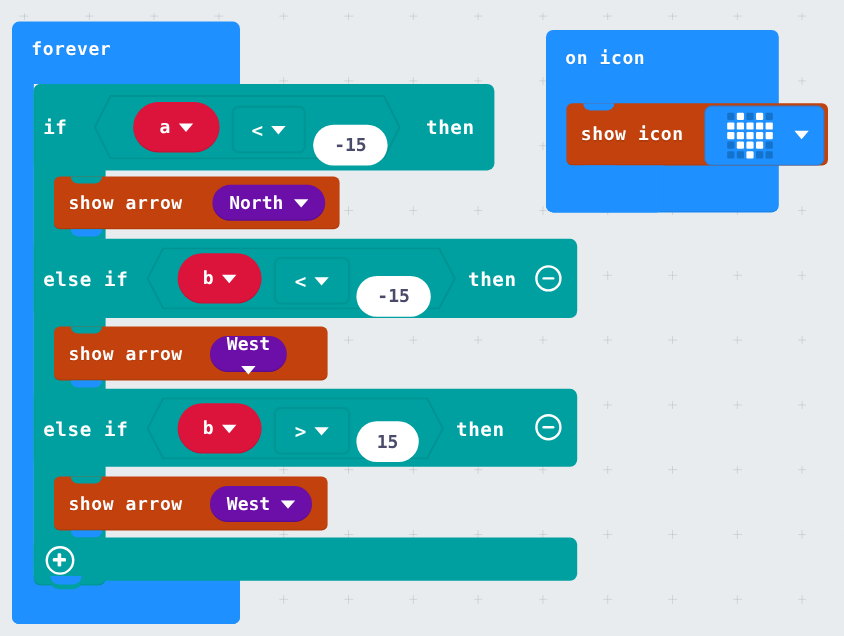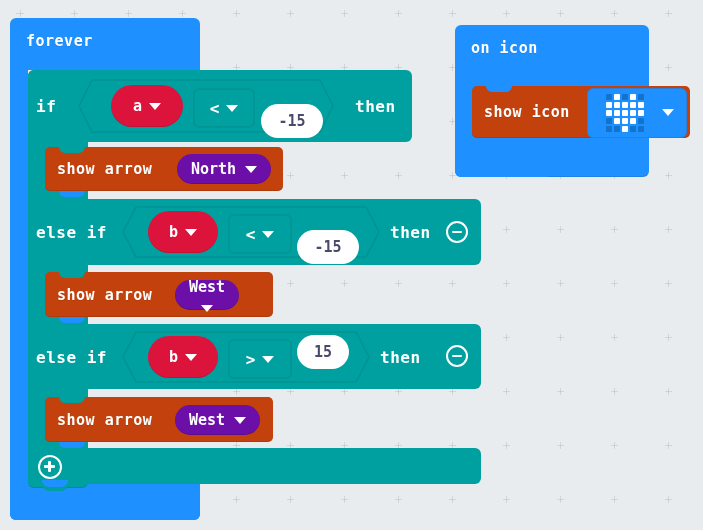--- a/index.html
+++ b/index.html
@@ -322,21 +322,21 @@
     <polygon points="14,1 234,1 247,26 234,51 14,51 1,26" fill="#00a0a0" stroke="#009393" stroke-width="1.6"></polygon>
   </svg>
   <div class="var-reporter" style="left:148px; top:336px; width:70px; height:42px;">
     <span>b</span>
     <span class="caret"></span>
   </div>
   <div class="op-dropdown" style="left:228px; top:339px; width:60px; height:36px;">
     <span>&gt;</span>
     <span class="caret"></span>
   </div>
-  <div class="num-field" style="left:297px; top:320px; width:52px; height:34px;">
+  <div class="num-field" style="left:297px; top:336px; width:52px; height:34px;">
     <span>15</span>
   </div>
   <span class="logic-kw" style="position:absolute; left:380px; top:348px;">then</span>
   <div class="mutator" style="left:446px; top:345px;">
     <div class="bar-h"></div>
   </div>
 
   <div class="stmt-block" style="left:45px; top:397px; width:228px; height:45px;">
     <div class="stmt-top-notch"></div>
     <span class="blk-label" style="margin-left:12px;">show arrow</span>

